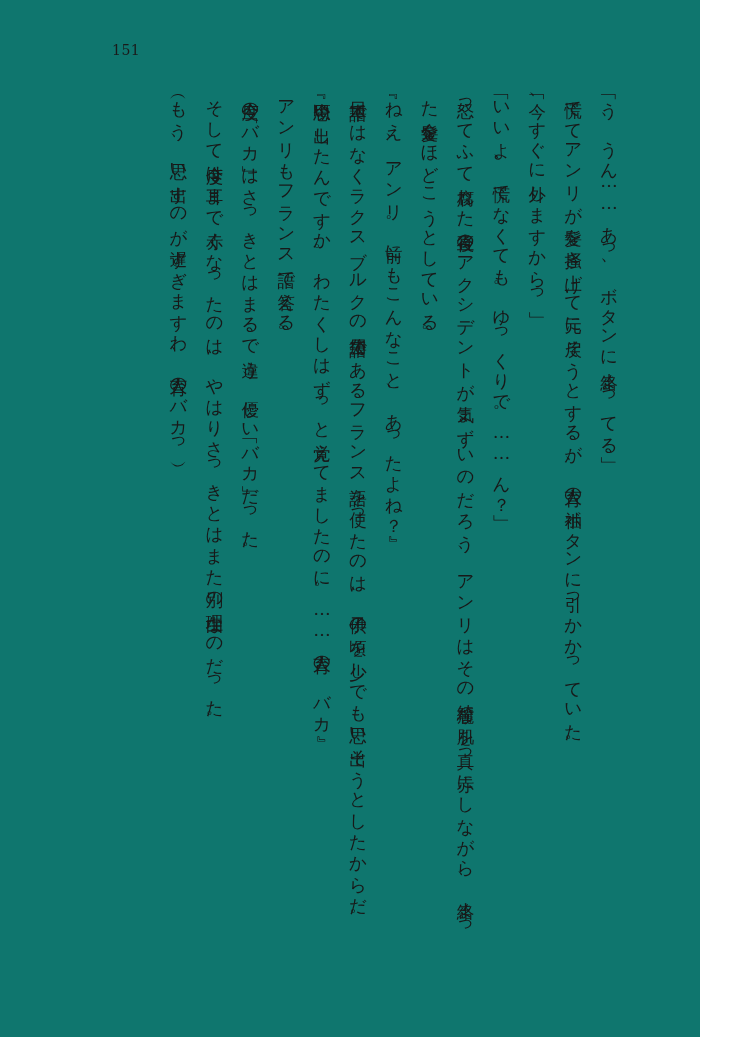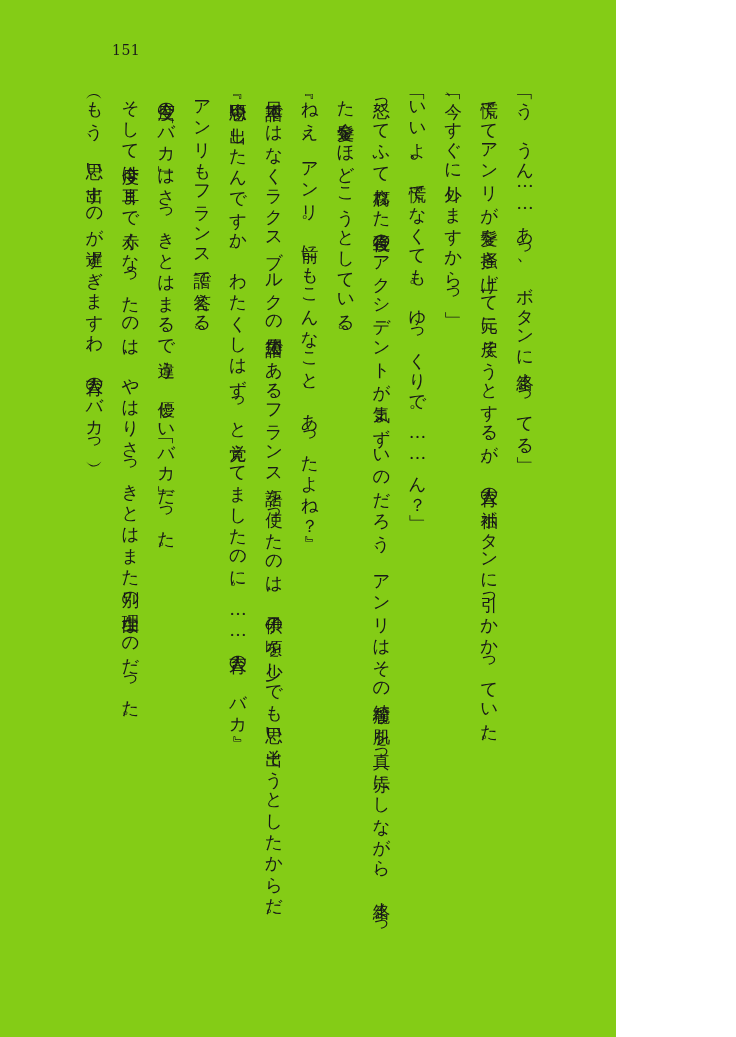--- a/index.html
+++ b/index.html
@@ -12,23 +12,23 @@
     height: 1037px;
     font-family: "DejaVu Serif", "Liberation Serif", serif;
     color: #1a1a1a;
     overflow: hidden;
     position: relative;
   }
 
   .page {
     position: absolute;
     inset: 0;
-    width: 616px;
+    width: 700px;
     height: 1037px;
-    background: #84cc16;
+    background: #0f766e;
   }
 
   
   .folio {
     position: absolute;
     top: 42px;
     left: 112px;
     font-size: 14px;
     font-family: "DejaVu Serif", "Liberation Serif", serif;
     letter-spacing: 0.5px;

